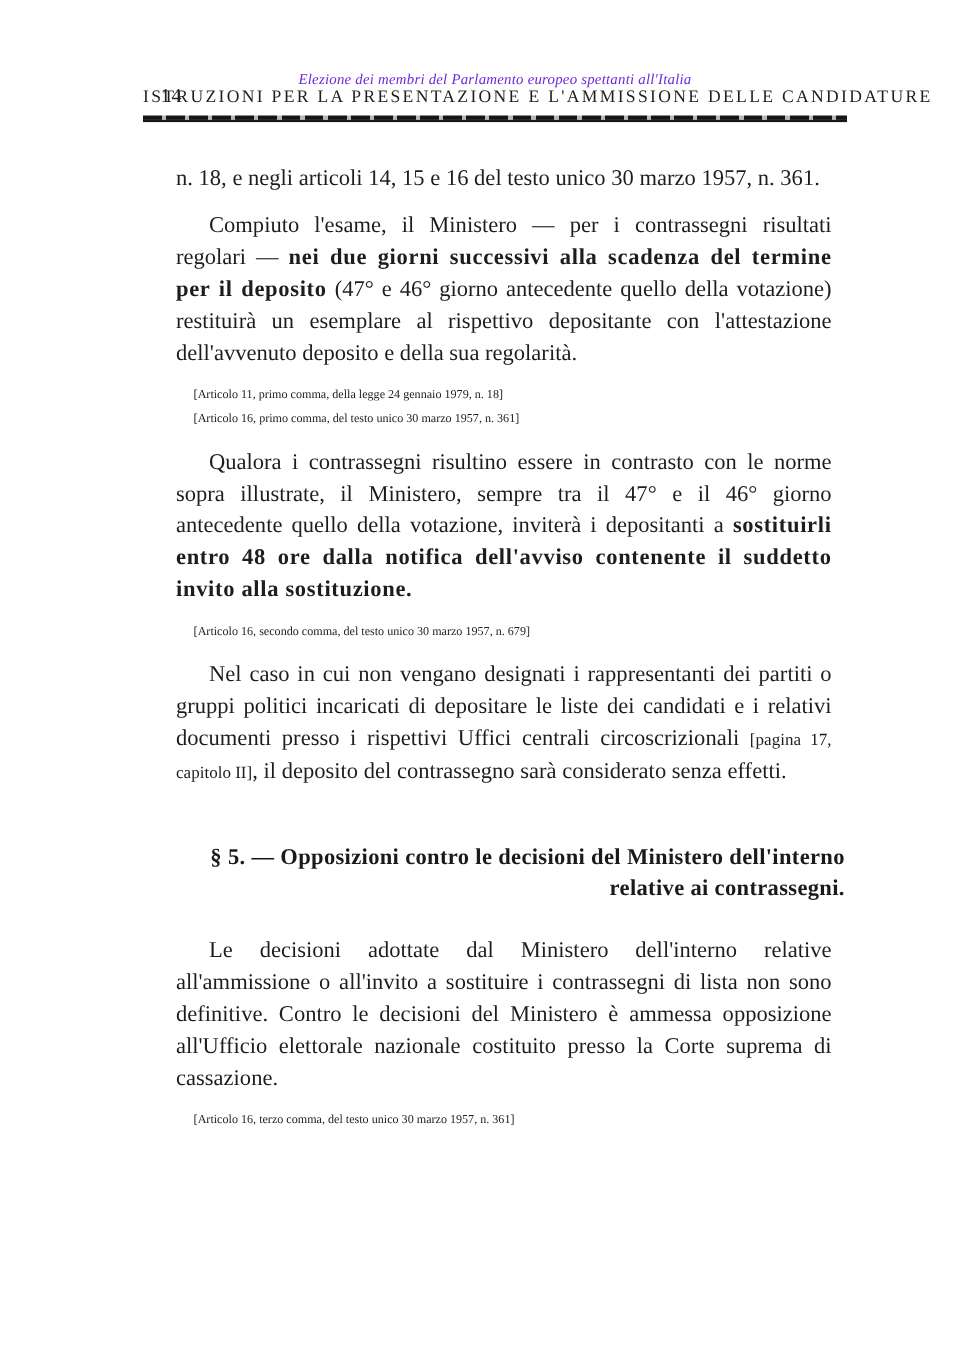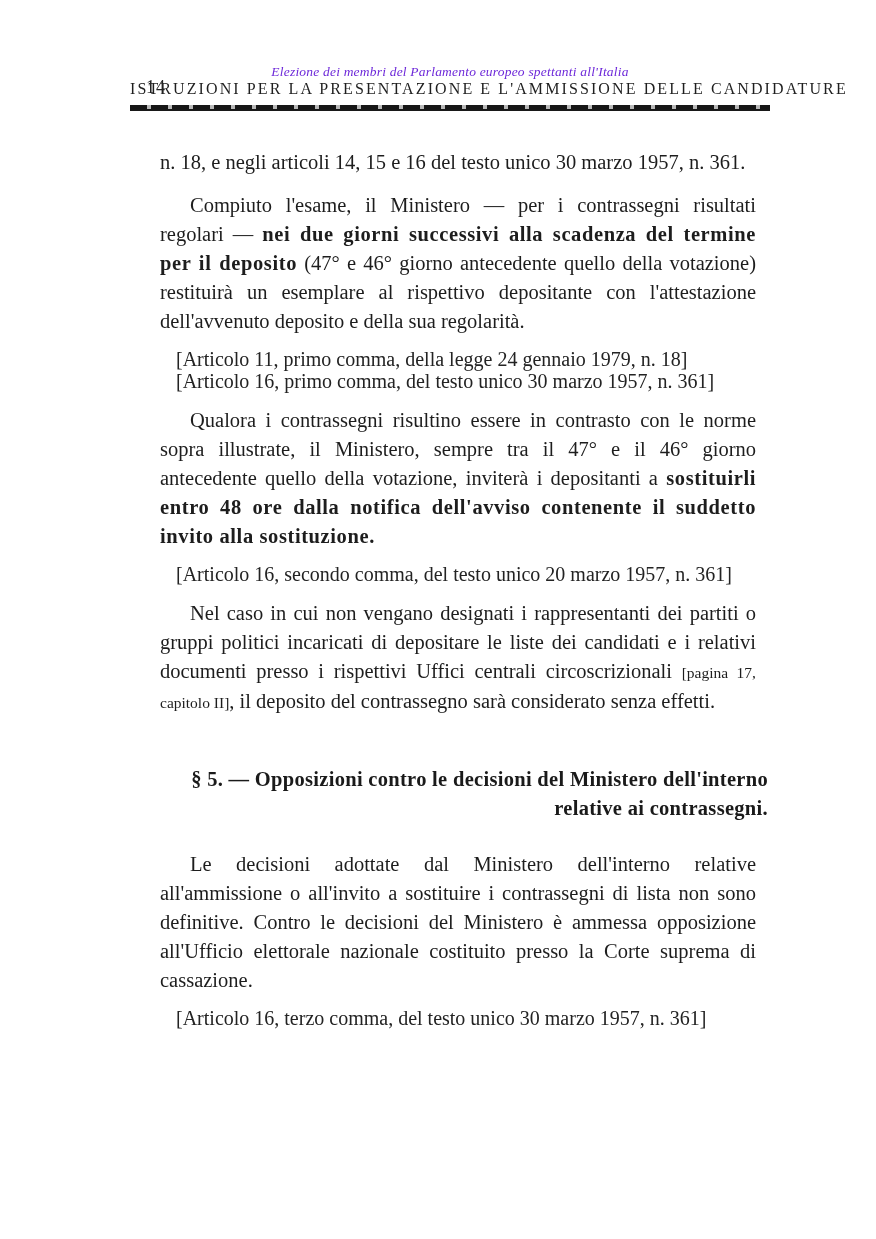--- a/index.html
+++ b/index.html
@@ -70,21 +70,21 @@
   }
   .para {
     margin: 12px;
     text-indent: 30px;
   }
   .noindent { text-indent: 0; }
   .mt-m { margin-top: 14px; }
   .cites { margin-top: 7px; }
   .cite {
     margin: 0;
-    font-size: 20px;
+    font-size: 11px;
     line-height: 22px;
     text-indent: 0;
     padding-left: 28px;
     text-align: left;
     color: #232323;
   }
   .cite.mt-s { margin-top: 7px; }
   .heading {
     margin: 48px 0 27px 0;
     font-size: 20.5px;
@@ -123,21 +123,21 @@
 
     <p class="para mt-m"><span>Compiuto l'esame, il Ministero — per i contrassegni risultati regolari — </span><span class="b">nei due giorni successivi alla scadenza del termine per il deposito</span><span> (47° e 46° giorno antecedente quello della votazione) restituirà un esemplare al rispettivo depositante con l'attestazione dell'avvenuto deposito e della sua regolarità.</span></p>
 
     <div class="cites">
       <p class="cite"><span>[Articolo 11, primo comma, della legge 24 gennaio 1979, n. 18]</span></p>
       <p class="cite"><span>[Articolo 16, primo comma, del testo unico 30 marzo 1957, n. 361]</span></p>
     </div>
 
     <p class="para mt-m"><span>Qualora i contrassegni risultino essere in contrasto con le norme sopra illustrate, il Ministero, sempre tra il 47° e il 46° giorno antecedente quello della votazione, inviterà i depositanti a </span><span class="b">sostituirli entro 48 ore dalla notifica dell'avviso contenente il suddetto invito alla sostituzione.</span></p>
 
-    <p class="cite mt-s"><span>[Articolo 16, secondo comma, del testo unico 20 marzo 1957, n. 361]</span></p>
+    <p class="cite mt-s"><span>[Articolo 16, secondo comma, del testo unico 30 marzo 1957, n. 679]</span></p>
 
     <p class="para mt-m"><span>Nel caso in cui non vengano designati i rappresentanti dei partiti o gruppi politici incaricati di depositare le liste dei candidati e i relativi documenti presso i rispettivi Uffici centrali circoscrizionali </span><span class="sm">[pagina 17, capitolo II]</span><span>,  il deposito del contrassegno sarà considerato senza effetti.</span></p>
 
     <h2 class="heading"><span>§ 5. — </span><span>Opposizioni contro le decisioni del Ministero dell'interno relative ai contrassegni.</span></h2>
 
     <p class="para"><span>Le decisioni adottate dal Ministero dell'interno relative all'ammissione o all'invito a sostituire i contrassegni di lista non sono definitive.  Contro le decisioni del Ministero è ammessa opposizione all'Ufficio elettorale nazionale costituito presso la Corte suprema di cassazione.</span></p>
 
     <p class="cite mt-s"><span>[Articolo 16, terzo comma, del testo unico 30 marzo 1957, n. 361]</span></p>
   </main>
 

